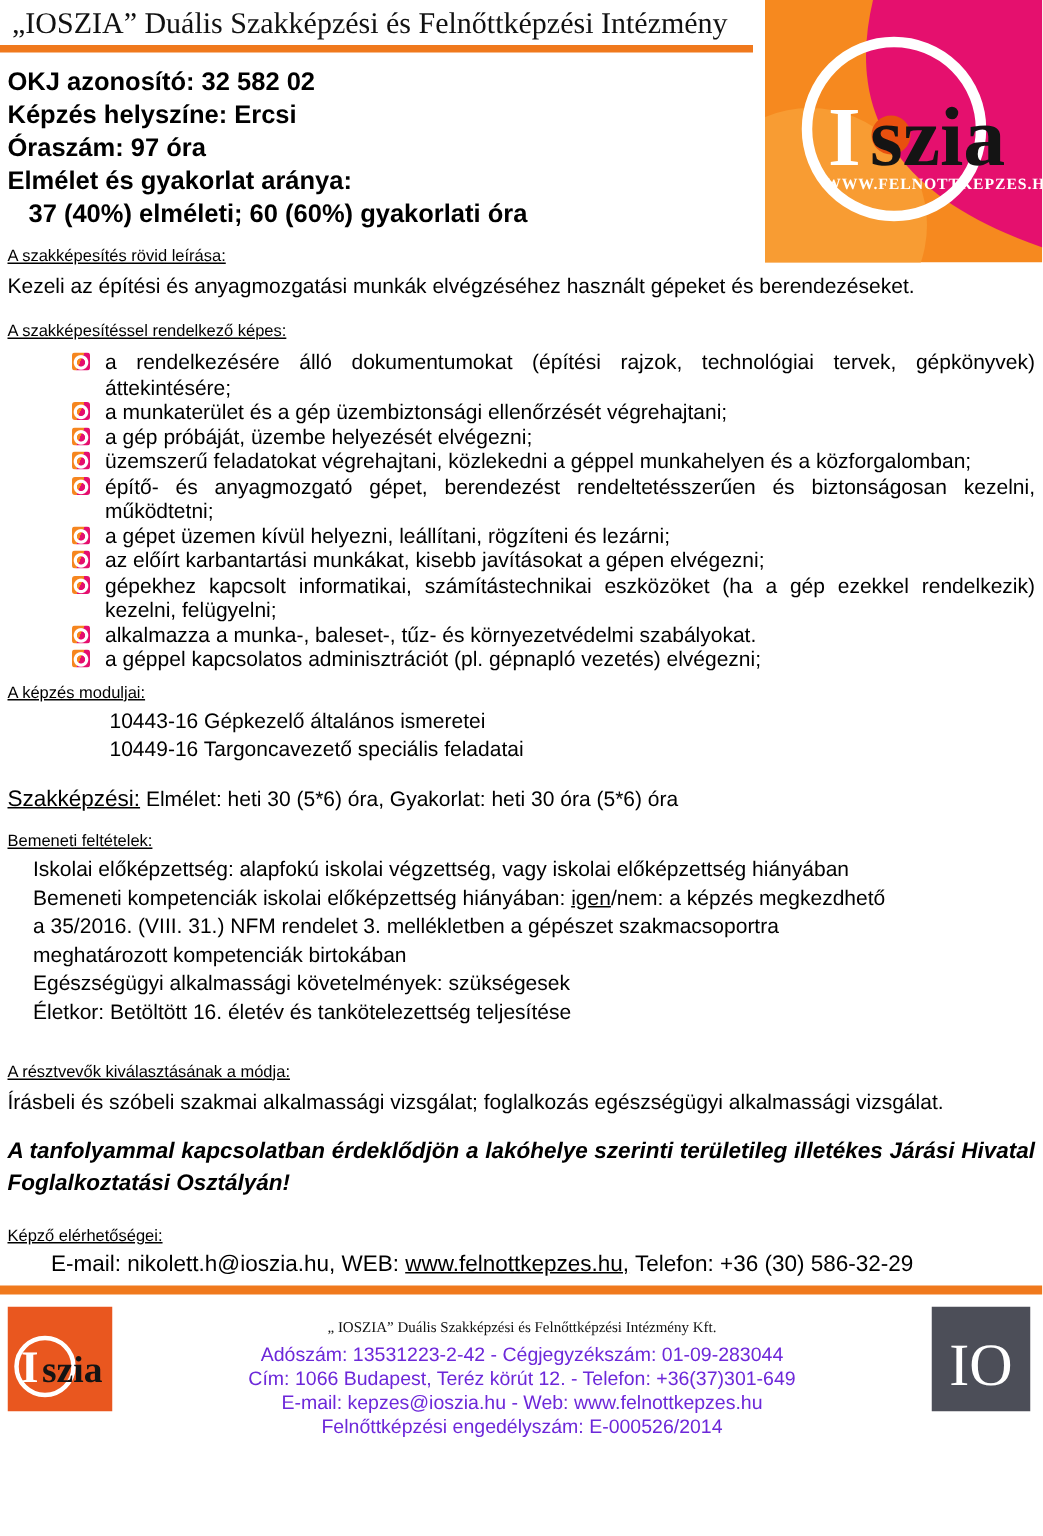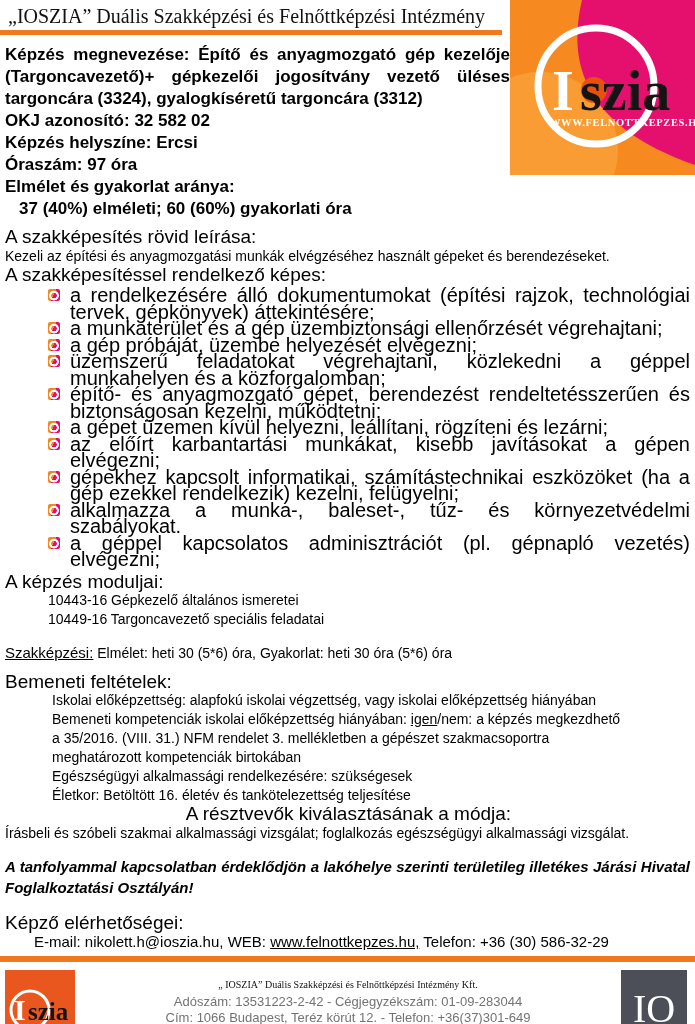--- a/index.html
+++ b/index.html
@@ -17,69 +17,69 @@
   .header-rule { width:502px; height:5px; background:#F0791D; margin-top:2px; }
   .main-logo { position:absolute; top:0; right:0; width:185px; height:175px; }
 
   
   .content { padding:0 3px 0 5px; }
   .course-block { width:505px; font-weight:bold; font-size:17px; line-height:22px; margin-top:9px; }
   .course-title { text-align:justify; margin:0; }
   .indent14 { padding-left:14px; }
 
   .sec-h {
-    font-size:19px; font-weight:normal; 
+    font-size:11px; font-weight:normal; text-decoration:underline;
     margin:0; line-height:18px;
   }
   .body-text { font-size:14px; line-height:17px; margin:2px 0 0 0; }
 
-  ul.caps { list-style:none; margin:3px 2px 0 43px; padding:0; font-size:20px; line-height:16.5px; }
+  ul.caps { list-style:none; margin:3px 2px 0 43px; padding:0; font-size:14px; line-height:16.5px; }
   ul.caps li { position:relative; padding-left:22px; text-align:justify; }
   .bullet-ico {
     position:absolute; left:0; top:2px;
     width:12px; height:12px; border-radius:2px;
     background:
       radial-gradient(circle at 50% 55%, rgba(255,255,255,0) 2.5px, #ffffff 3px, #ffffff 4.5px, rgba(255,255,255,0) 5.2px),
       linear-gradient(115deg, #F6861F 48%, #E50E6E 48%);
   }
 
-  .module-line { margin-left:43px; font-size:14px; line-height:19px; }
+  .module-line { margin-left:68px; font-size:14px; line-height:19px; }
   .mt5  { margin-top:5px; }
   .mt8  { margin-top:8px; }
   .mt10 { margin-top:10px; }
-  .mt13 { margin-top:1px; }
+  .mt13 { margin-top:13px; }
   .mt14 { margin-top:14px; }
-  .mt15 { margin-top:0;text-align:center; }
+  .mt15 { margin-top:22px; }
   .mt16 { margin-top:16px; }
 
   .intensity { font-size:14px; line-height:19px; }
   .intensity .lbl { font-size:15px; text-decoration:underline; }
 
-  .entry-line { margin-left:47px; font-size:14px; line-height:19px; }
+  .entry-line { margin-left:17px; font-size:14px; line-height:19px; }
   .u { text-decoration:underline; }
 
   .notice {
     font-size:15px; font-weight:bold; font-style:italic;
     line-height:21px; text-align:justify; margin:14px 2px 0 0;
   }
 
   .contact-line { margin-left:29px; font-size:15px; line-height:19px; }
   .contact-line a { color:#000; text-decoration:underline; }
 
   
   .footer-rule { width:695px; height:6px; background:#F0791D; margin-top:5px; }
   .footer { display:flex; align-items:flex-start; margin-top:8px; }
   .footer-left  { margin-left:5px; }
   .footer-right { margin-right:8px; }
   .footer-center { flex:1; text-align:center; padding-top:6px; }
   .f-company {
     font-family:"Liberation Serif", serif;
     font-size:10px; line-height:18px; color:#111;
   }
-  .f-line { font-size:13px; line-height:16px; color:#737373; }
+  .f-line { font-size:13px; line-height:16px; color:#6d28d9; }
 </style>
 </head>
 <body>
 
 <div class="page">
 
   <div class="header-title">„IOSZIA” Duális Szakképzési és Felnőttképzési Intézmény</div>
   <div class="header-rule"></div>
 
   <div class="main-logo">
@@ -91,21 +91,20 @@
       <circle cx="84" cy="90" r="13" fill="#E8500F"></circle>
       <text x="42" y="110" font-family="Liberation Serif, serif" font-weight="bold" font-size="56" fill="#ffffff">I</text>
       <text x="70" y="110" font-family="Liberation Serif, serif" font-weight="bold" font-size="56" fill="#141414">szia</text>
       <text x="40" y="126" font-family="Liberation Serif, serif" font-weight="bold" font-size="10.5" letter-spacing="0.6" fill="#ffffff">WWW.FELNOTTKEPZES.HU</text>
     </svg>
   </div>
 
   <div class="content">
 
     <div class="course-block">
-      <p class="course-title">Képzés megnevezése: Építő és anyagmozgató gép kezelője (Targoncavezető)+ gépkezelői jogosítvány vezető üléses targoncára (3324), gyalogkíséretű targoncára (3312)</p>
       <div>OKJ azonosító: 32 582 02</div>
       <div>Képzés helyszíne: Ercsi</div>
       <div>Óraszám: 97 óra</div>
       <div>Elmélet és gyakorlat aránya:</div>
       <div class="indent14">37 (40%) elméleti; 60 (60%) gyakorlati óra</div>
     </div>
 
     <h2 class="sec-h mt8">A szakképesítés rövid leírása:</h2>
     <p class="body-text">Kezeli az építési és anyagmozgatási munkák elvégzéséhez használt gépeket és berendezéseket.</p>
 
@@ -165,21 +164,21 @@
       <span class="lbl">Szakképzési:</span><span> Elmélet: heti 30 (5*6) óra, Gyakorlat: heti 30 óra (5*6) óra</span>
     </div>
 
     <h2 class="sec-h mt10">Bemeneti feltételek:</h2>
     <div class="entry-line">Iskolai előképzettség: alapfokú iskolai végzettség, vagy iskolai előképzettség hiányában</div>
     <div class="entry-line">
       <span>Bemeneti kompetenciák iskolai előképzettség hiányában: </span><span class="u">igen</span><span>/nem: a képzés megkezdhető</span>
     </div>
     <div class="entry-line">a 35/2016. (VIII. 31.) NFM rendelet 3. mellékletben a gépészet szakmacsoportra</div>
     <div class="entry-line">meghatározott kompetenciák birtokában</div>
-    <div class="entry-line">Egészségügyi alkalmassági rendelkezésére: szükségesek</div>
+    <div class="entry-line">Egészségügyi alkalmassági követelmények: szükségesek</div>
     <div class="entry-line">Életkor: Betöltött 16. életév és tankötelezettség teljesítése</div>
 
     <h2 class="sec-h mt15">A résztvevők kiválasztásának a módja:</h2>
     <p class="body-text">Írásbeli és szóbeli szakmai alkalmassági vizsgálat; foglalkozás egészségügyi alkalmassági vizsgálat.</p>
 
     <p class="notice">A tanfolyammal kapcsolatban érdeklődjön a lakóhelye szerinti területileg illetékes Járási Hivatal Foglalkoztatási Osztályán!</p>
 
     <h2 class="sec-h mt16">Képző elérhetőségei:</h2>
     <div class="contact-line">
       <span>E-mail: nikolett.h@ioszia.hu, WEB: </span><a href="#">www.felnottkepzes.hu,</a><span> Telefon: +36 (30) 586-32-29</span>

